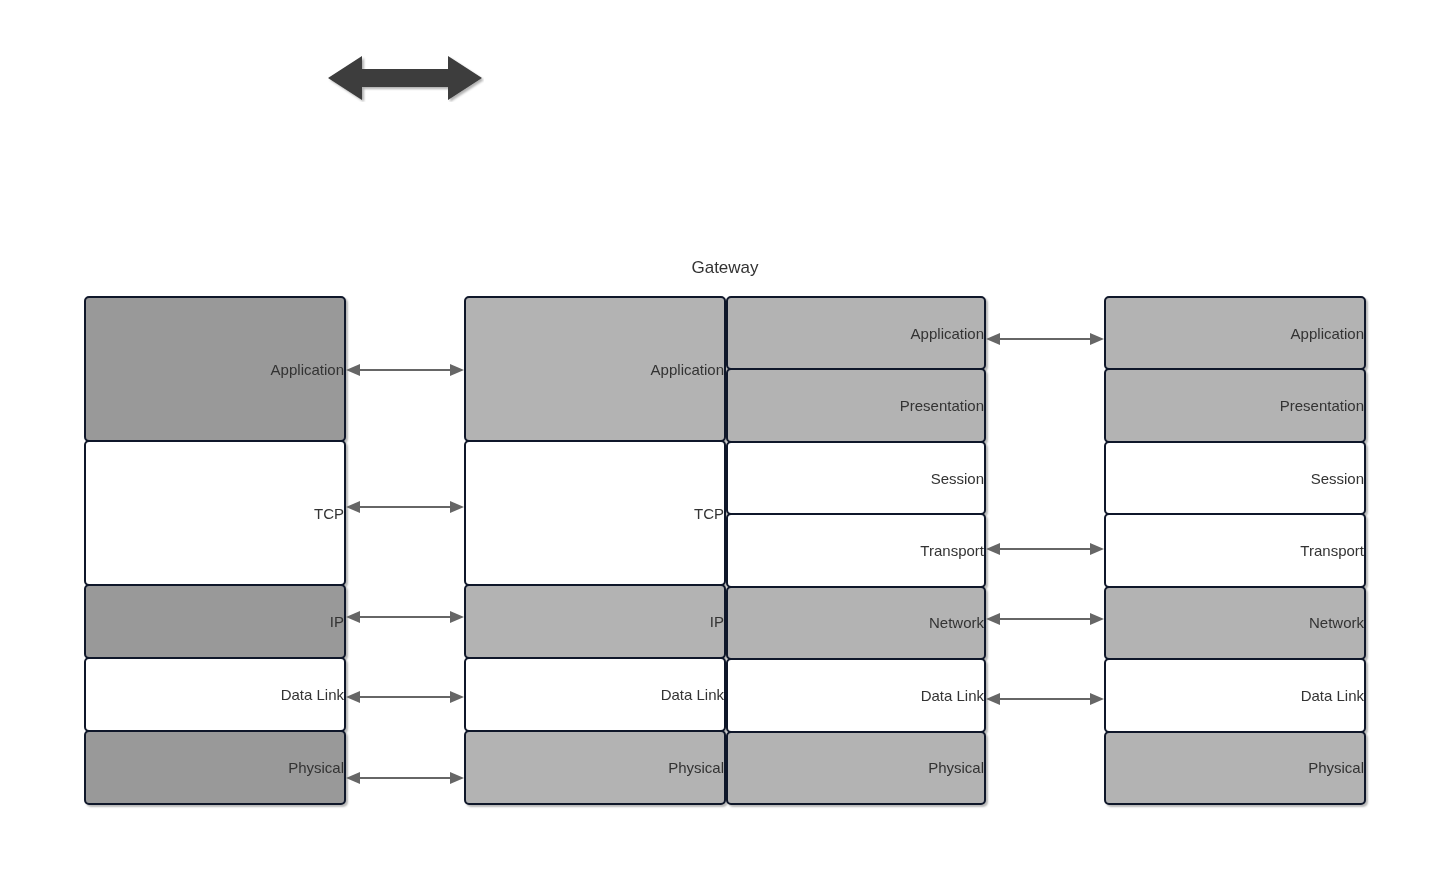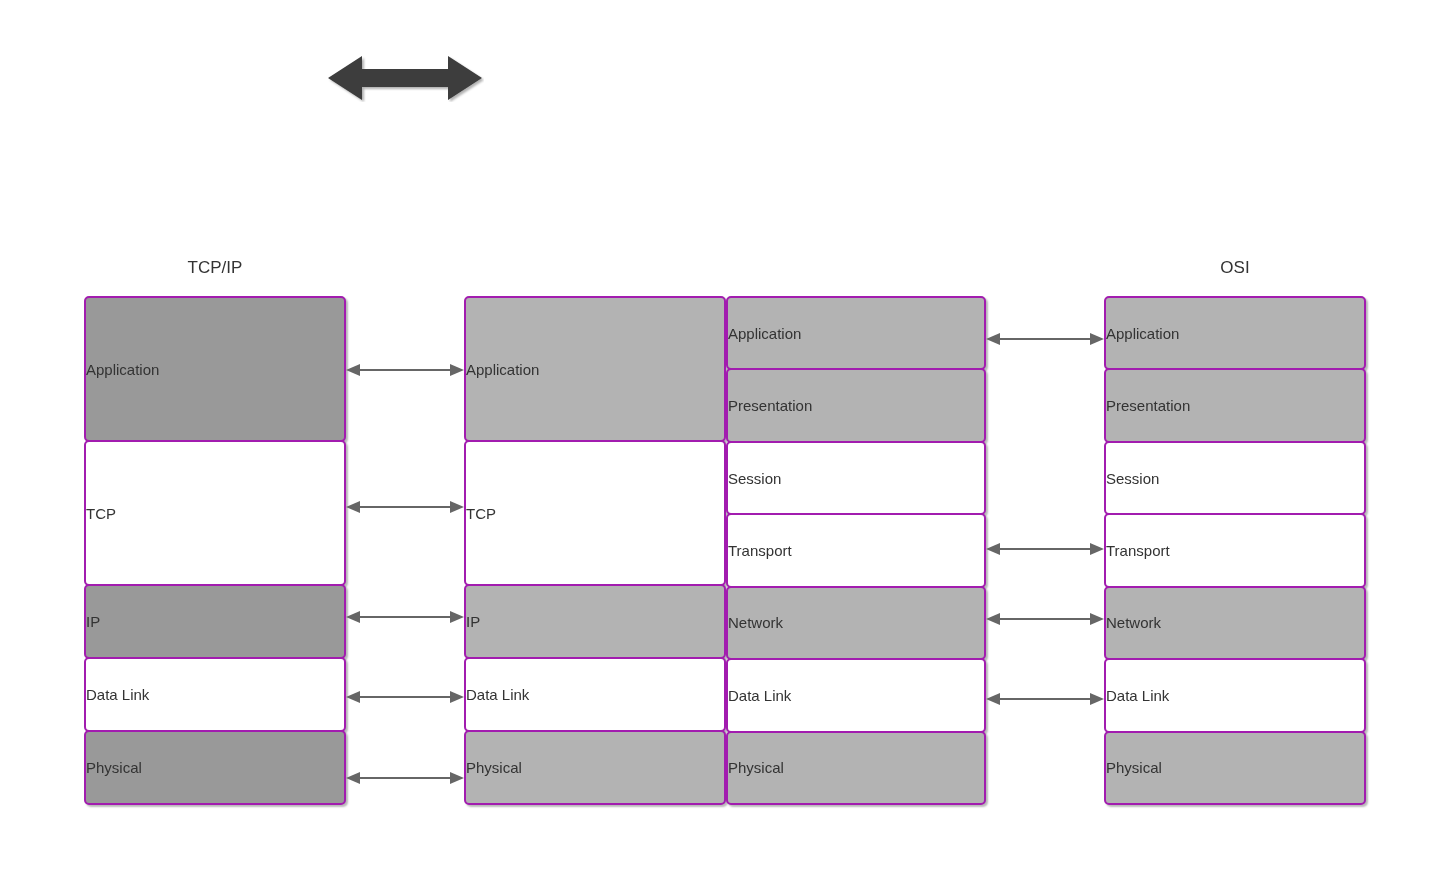--- a/index.html
+++ b/index.html
@@ -54,26 +54,26 @@
     display: flex;
     flex-direction: column;
   }
   #stack-tcpip { left: 84px;   width: 262px; }
   #stack-gw-l  { left: 464px;  width: 262px; }
   #stack-gw-r  { left: 726px;  width: 260px; }
   #stack-osi   { left: 1104px; width: 262px; }
 
   .layer {
     box-sizing: border-box;
-    border: 2px solid #a21caf;
+    border: 2px solid #0f172a;
     border-radius: 5px;
     box-shadow: 2px 2px 2px rgba(0,0,0,0.28);
     display: flex;
     align-items: center;
-    justify-content: flex-start;
+    justify-content: flex-end;
     font-size: 15px;
     color: #333333;
     text-align: center;
     position: relative;
     background: #ffffff;
     margin-bottom: -2px;
   }
   .layer:last-child { margin-bottom: 14px; }
 
   .layer.u1 { flex: 1 1 0; }
@@ -99,22 +99,21 @@
     <svg width="158" height="48" viewBox="0 0 158 48" xmlns="http://www.w3.org/2000/svg">
       <defs>
         <filter id="sh" x="-20%" y="-20%" width="150%" height="160%">
           <feDropShadow dx="2" dy="2" stdDeviation="1.2" flood-color="#000000" flood-opacity="0.3"></feDropShadow>
         </filter>
       </defs>
       <path d="M 2 24 L 36 2 L 36 15 L 122 15 L 122 2 L 156 24 L 122 46 L 122 33 L 36 33 L 36 46 Z" fill="#3d3d3d" filter="url(#sh)"></path>
     </svg>
   </div>
 
-  <div class="col-title" id="title-tcpip">TCP/IP</div>
-  <div class="col-title" id="title-osi">OSI</div>
+  <div class="col-title" id="title-gw">Gateway</div>
 
   <div class="stack" id="stack-tcpip">
       <div class="layer u2" style="background: rgb(153, 153, 153);">
         <span>Application</span>
       </div>
       <div class="layer u2" style="background: rgb(255, 255, 255);">
         <span>TCP</span>
       </div>
       <div class="layer u1" style="background: rgb(153, 153, 153);">
         <span>IP</span>

